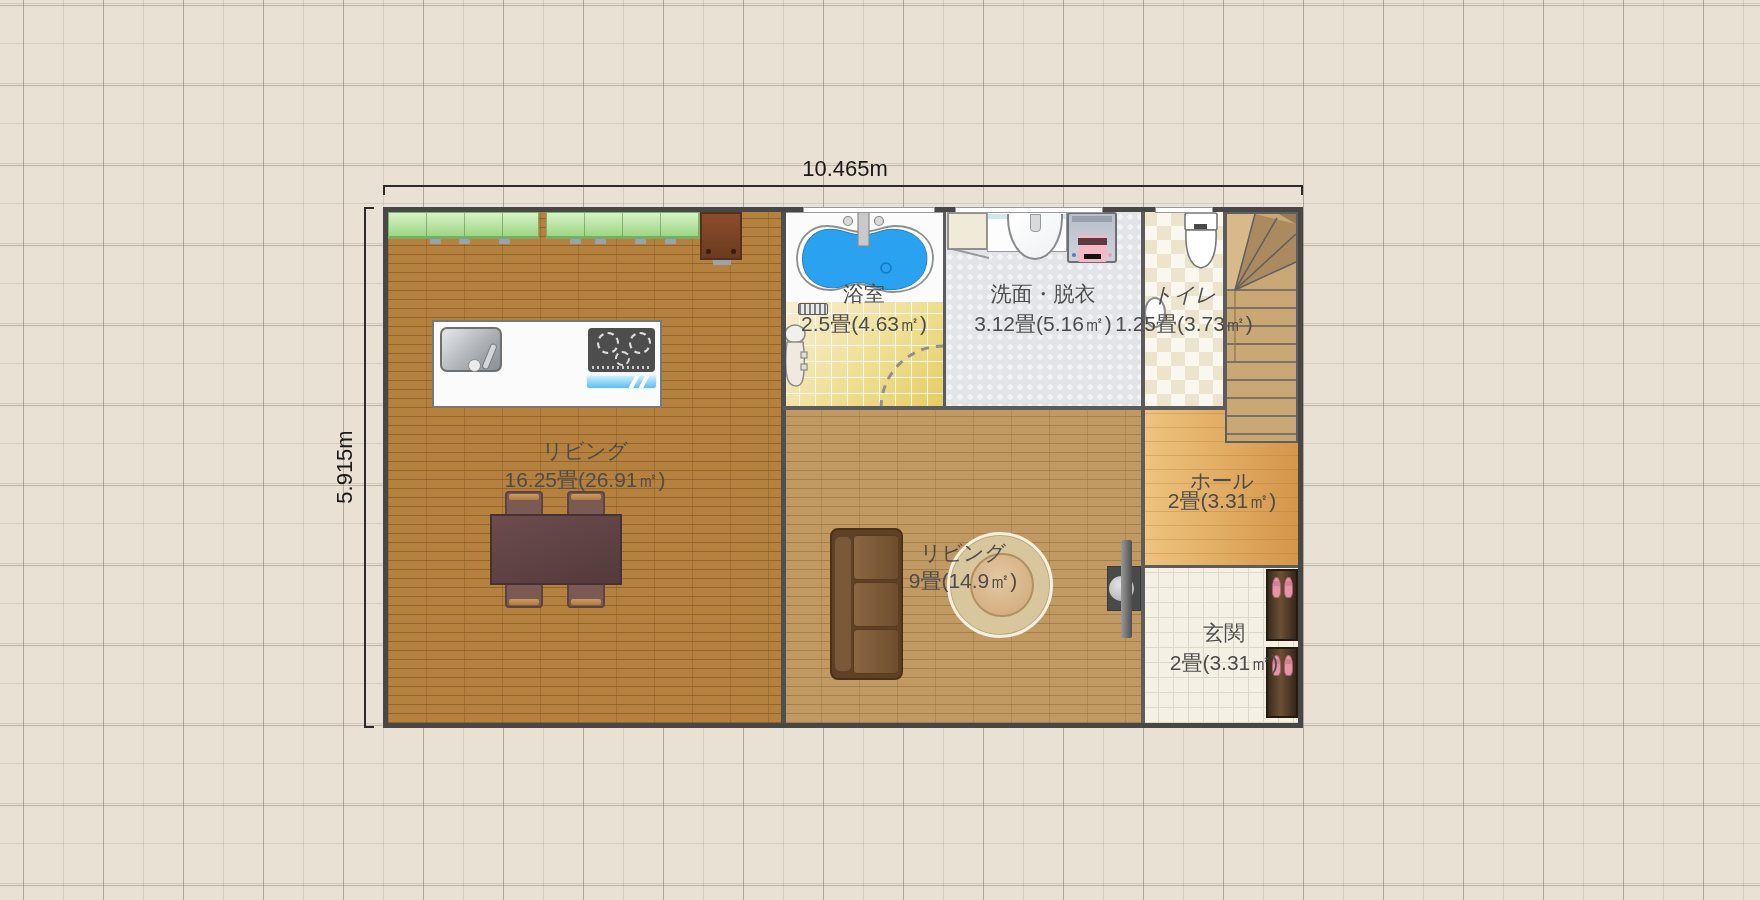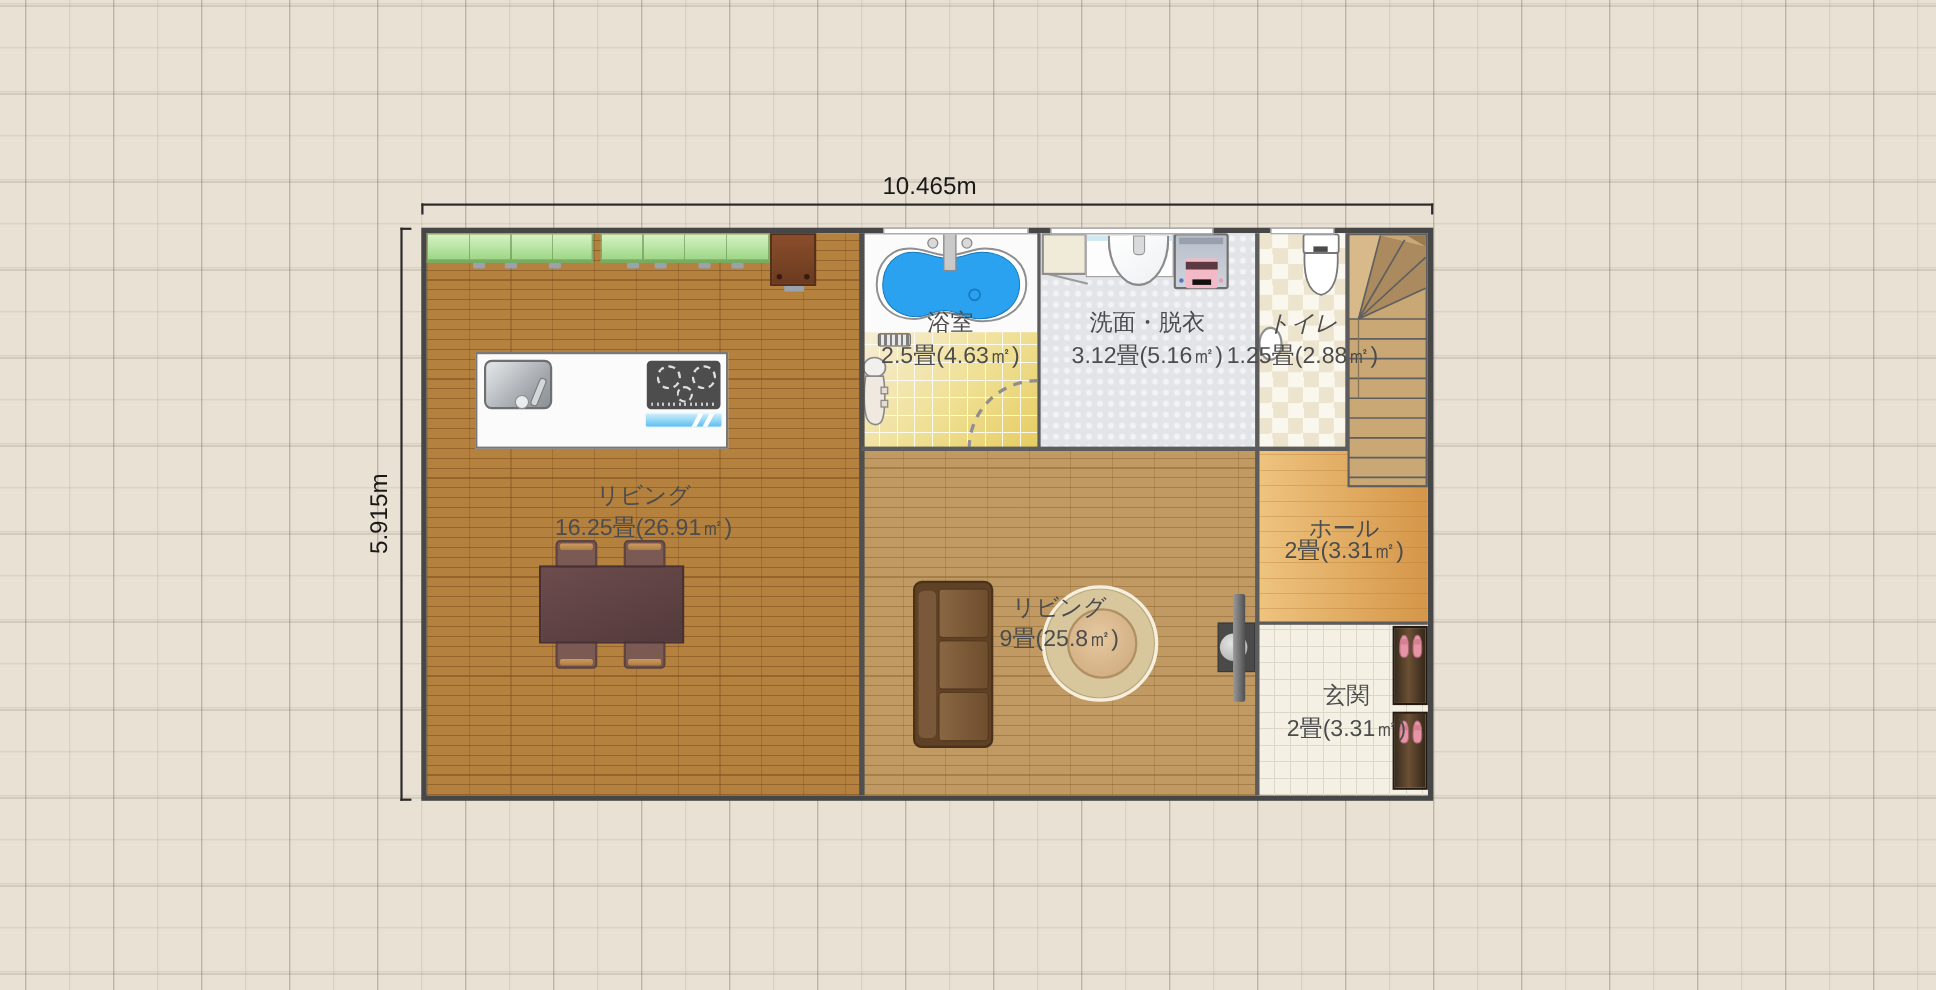--- a/index.html
+++ b/index.html
@@ -336,25 +336,25 @@
     <div class="rlabel" style="left:197px; top:228px;">リビング</div>
     <div class="rlabel" style="left:197px; top:257px;">16.25畳(26.91㎡)</div>
 
     <div class="rlabel" style="left:476px; top:71px;">浴室</div>
     <div class="rlabel" style="left:476px; top:101px;">2.5畳(4.63㎡)</div>
 
     <div class="rlabel" style="left:655px; top:71px;">洗面・脱衣</div>
     <div class="rlabel" style="left:655px; top:101px;">3.12畳(5.16㎡)</div>
 
     <div class="rlabel" style="left:796px; top:72px;font-style:italic;">トイレ</div>
-    <div class="rlabel" style="left:796px; top:101px;">1.25畳(2.88㎡)</div>
+    <div class="rlabel" style="left:796px; top:101px;">1.25畳(3.73㎡)</div>
 
     <div class="rlabel" style="left:834px; top:260px;font-family:Liberation Mono, monospace;">ホール</div>
     <div class="rlabel" style="left:834px; top:278px;">2畳(3.31㎡)</div>
 
     <div class="rlabel" style="left:575px; top:330px;">リビング</div>
-    <div class="rlabel" style="left:575px; top:358px;">9畳(25.8㎡)</div>
+    <div class="rlabel" style="left:575px; top:358px;">9畳(14.9㎡)</div>
 
     <div class="rlabel" style="left:836px; top:410px;">玄関</div>
     <div class="rlabel" style="left:836px; top:440px;">2畳(3.31㎡)</div>
 
   </div>
 </div>
 
 </body></html>

